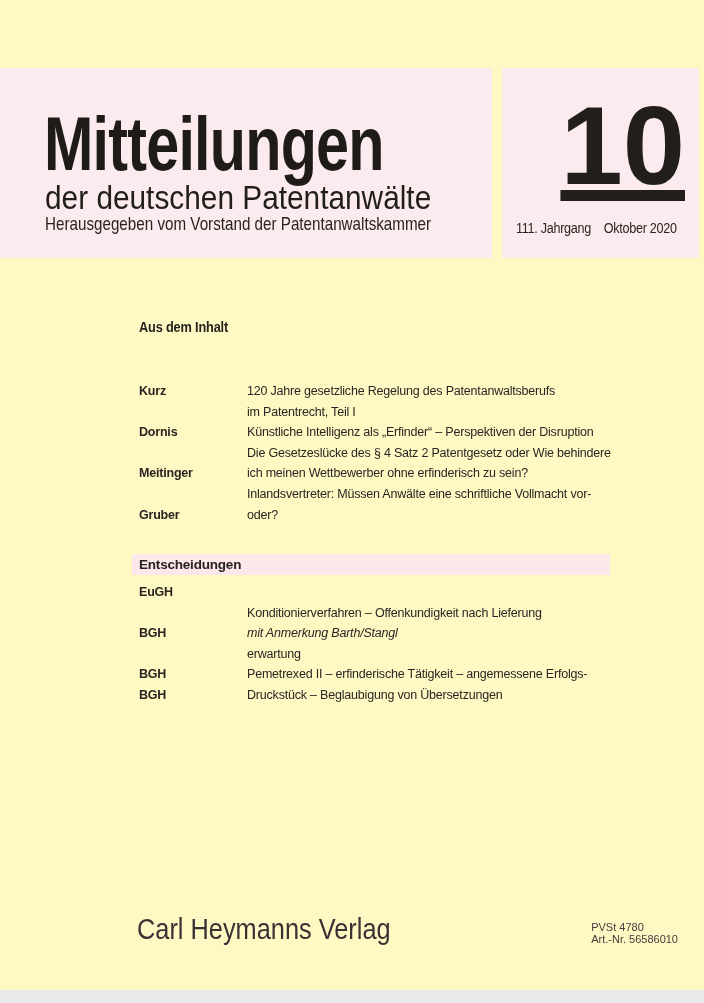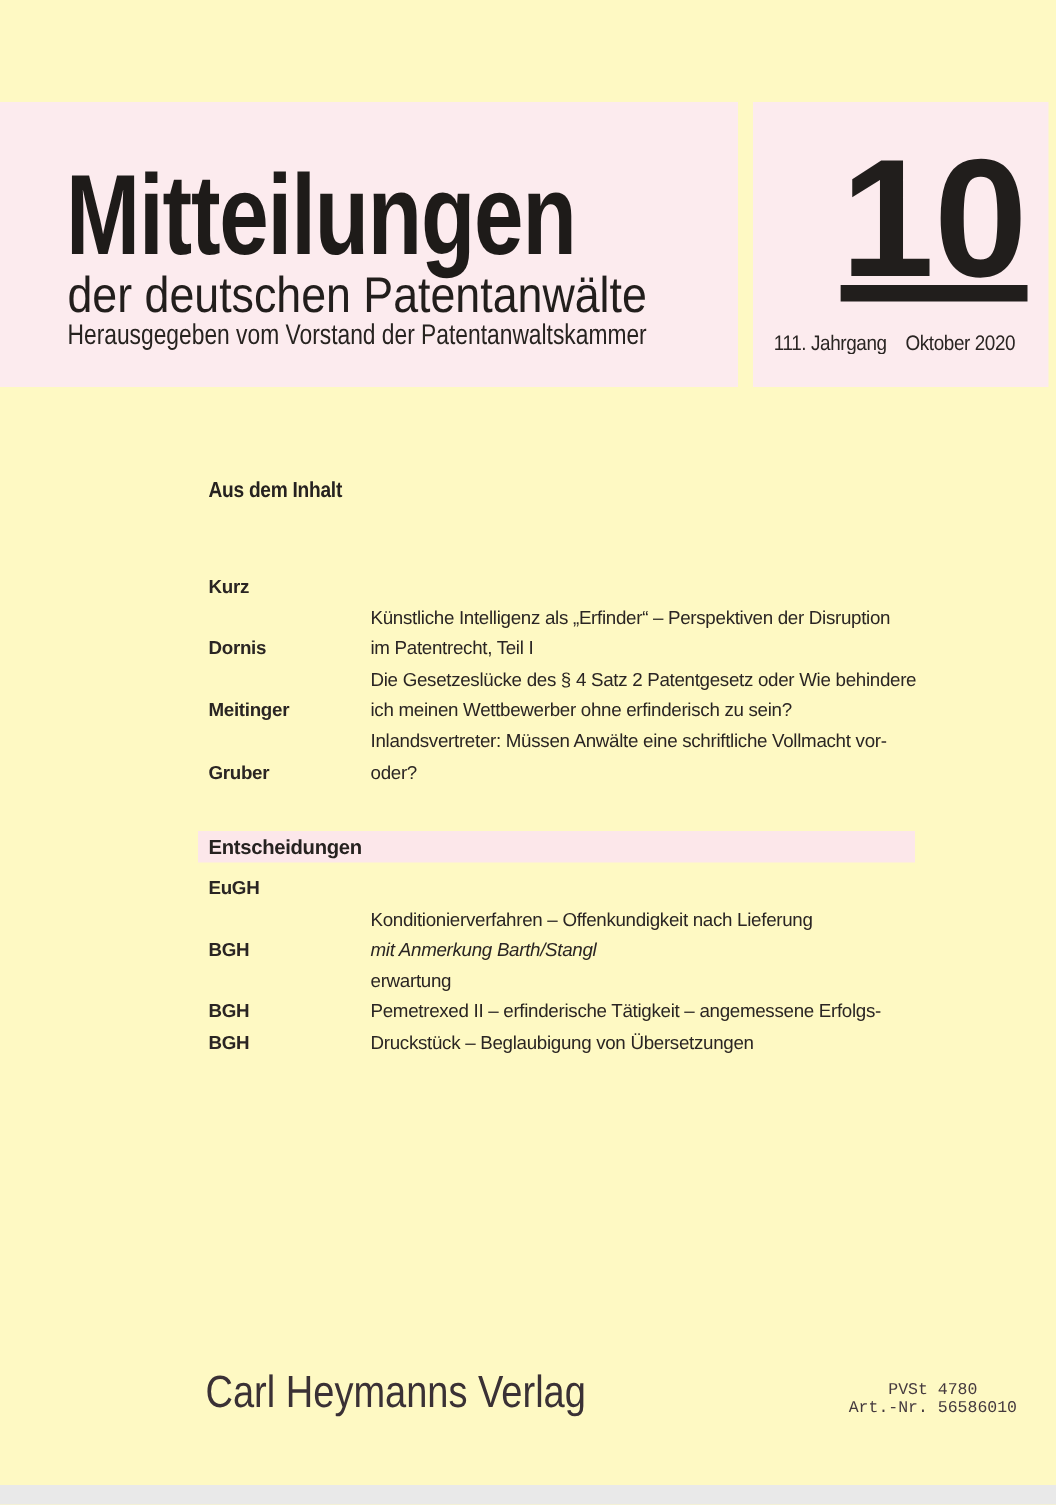--- a/index.html
+++ b/index.html
@@ -151,26 +151,25 @@
     line-height: 1;
     font-weight: 400;
     color: #3a3135;
     transform: scaleX(0.845);
     transform-origin: left top;
     white-space: nowrap;
   }
   .footer-codes {
     position: absolute;
     right: 26px; top: 921px;
-    text-align: center;
+    text-align: left;
     font-size: 11px;
     line-height: 12.4px;
     color: #453a3e;
     white-space: nowrap;
-    font-family: Liberation Mono, monospace;
   }
 </style>
 </head>
 <body>
 
 <div class="page">
 
   <div class="masthead-panel"></div>
   <div class="issue-panel"></div>
 
@@ -183,26 +182,29 @@
     <span>111. Jahrgang</span>
     <span>Oktober 2020</span>
   </div>
 
   <div class="toc-heading">Aus dem Inhalt</div>
 
 
   <div class="toc-block block-beitraege">
     <div class="toc-row">
       <div class="toc-author">Kurz</div>
+      <div class="toc-desc">
+        <div class="entry-line">120 Jahre gesetzliche Regelung des Patentanwaltsberufs</div>
+      </div>
     </div>
     <div class="toc-row">
       <div class="toc-author">Dornis</div>
       <div class="toc-desc">
+        <div class="entry-line">im Patentrecht, Teil I</div>
         <div class="entry-line">Künstliche Intelligenz als „Erfinder“ – Perspektiven der Disruption</div>
-        <div class="entry-line">im Patentrecht, Teil I</div>
       </div>
     </div>
     <div class="toc-row">
       <div class="toc-author">Meitinger</div>
       <div class="toc-desc">
         <div class="entry-line">Die Gesetzeslücke des § 4 Satz 2 Patentgesetz oder Wie behindere</div>
         <div class="entry-line">ich meinen Wettbewerber ohne erfinderisch zu sein?</div>
       </div>
     </div>
     <div class="toc-row">

